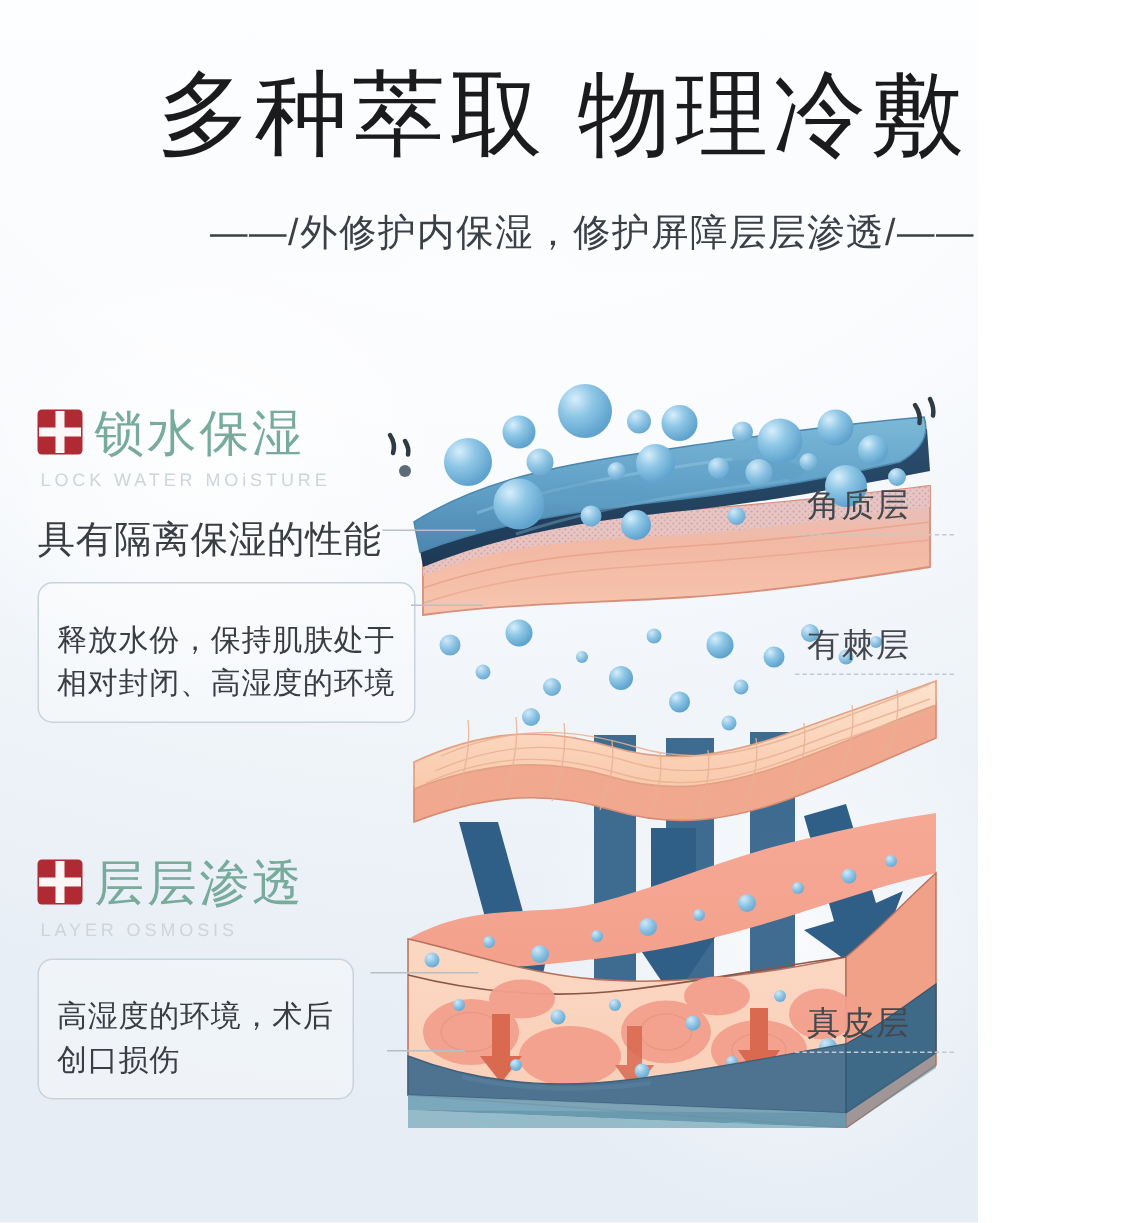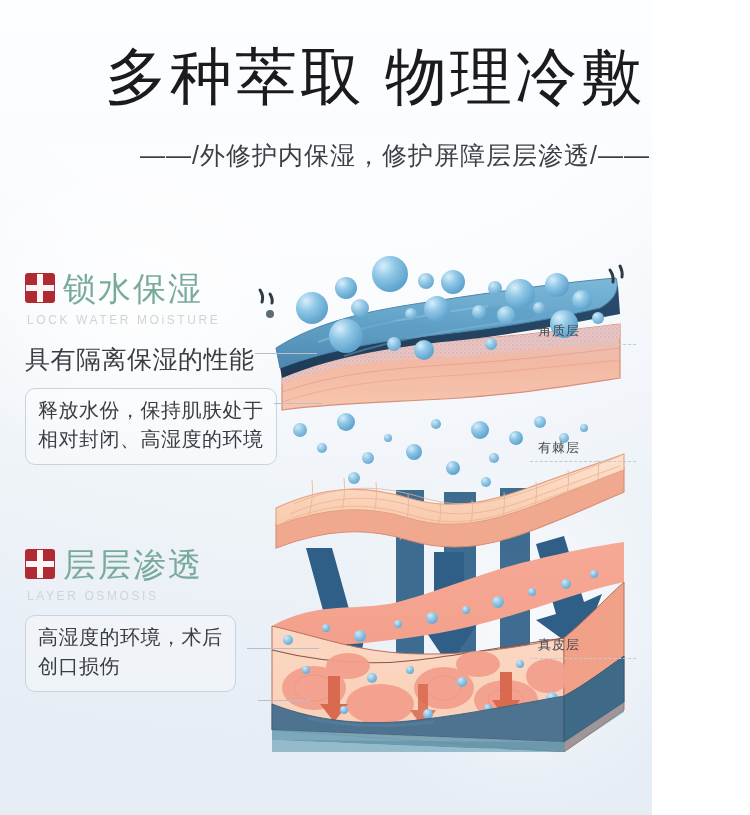--- a/index.html
+++ b/index.html
@@ -39,21 +39,21 @@
   }
   .subtitle{
     position:absolute;left:0;top:140px;width:750px;text-align:center;
     font-size:25px;line-height:1.2;font-weight:400;letter-spacing:1px;
     color:#3b3f46;white-space:nowrap;padding-left:20px;
   }
 
   
   .block{position:absolute;left:25px;}
   .block-1{top:268px;}
-  .block-2{top:544px;}
+  .block-2{top:568px;}
 
   .head-row{display:flex;align-items:center;gap:8px;height:40px;}
   .cross-icon{
     position:relative;width:30px;height:30px;border-radius:3px;
     background:#b02a33;flex:0 0 auto;
   }
   .cross-icon:before,.cross-icon:after{
     content:"";position:absolute;background:#fdf6f6;
   }
   .cross-icon:before{left:12px;top:1px;width:6px;height:28px;}
@@ -65,44 +65,44 @@
     margin-top:5px;margin-left:2px;
     font-size:12px;letter-spacing:2.6px;color:#cdd5d8;white-space:nowrap;
     font-family:"Liberation Sans","DejaVu Sans",sans-serif;
   }
   .plain-line{
     margin-top:16px;font-size:25px;color:#3a3d42;letter-spacing:.5px;white-space:nowrap;
   }
   .note-box{
     margin-top:12px;display:inline-block;
     border:1px solid #c9d3dc;border-radius:10px;
-    padding:7px 12px 10px 12px;background:rgba(255,255,255,.35);
+    padding:24px 12px 10px 12px;background:rgba(255,255,255,.35);
   }
   .note-box div{
     font-size:20px;line-height:1.45;color:#3a3d42;letter-spacing:.5px;white-space:nowrap;
   }
 
   
   .lead{position:absolute;height:1px;background:#b9bfc6;}
   .lead-1{left:255px;top:353px;width:62px;}
   .lead-2{left:274px;top:403px;width:48px;}
   .lead-3{left:247px;top:648px;width:72px;}
   .lead-4{left:258px;top:700px;width:52px;}
 
   
   .rlabel{position:absolute;right:18px;text-align:left;width:96px;}
-  .rlabel .txt{font-size:13px;color:#44484e;letter-spacing:1px;white-space:nowrap;}
+  .rlabel .txt{font-size:22px;color:#44484e;letter-spacing:1px;white-space:nowrap;}
   .rlabel .dash{
     margin-top:4px;height:0;border-top:1px dashed #c3c9d0;width:106px;
     margin-left:-8px;
   }
   .rl-1{top:322px;}
-  .rl-2{top:439px;}
+  .rl-2{top:415px;}
   .rl-3{top:600px;}
-  .rl-4{top:636px;}
+  .rl-4{top:667px;}
 
   
   .art{position:absolute;left:248px;top:252px;width:400px;height:500px;}
   .art svg{display:block;width:400px;height:500px;}
 </style>
 </head>
 <body>
 
 <div id="page">
 

